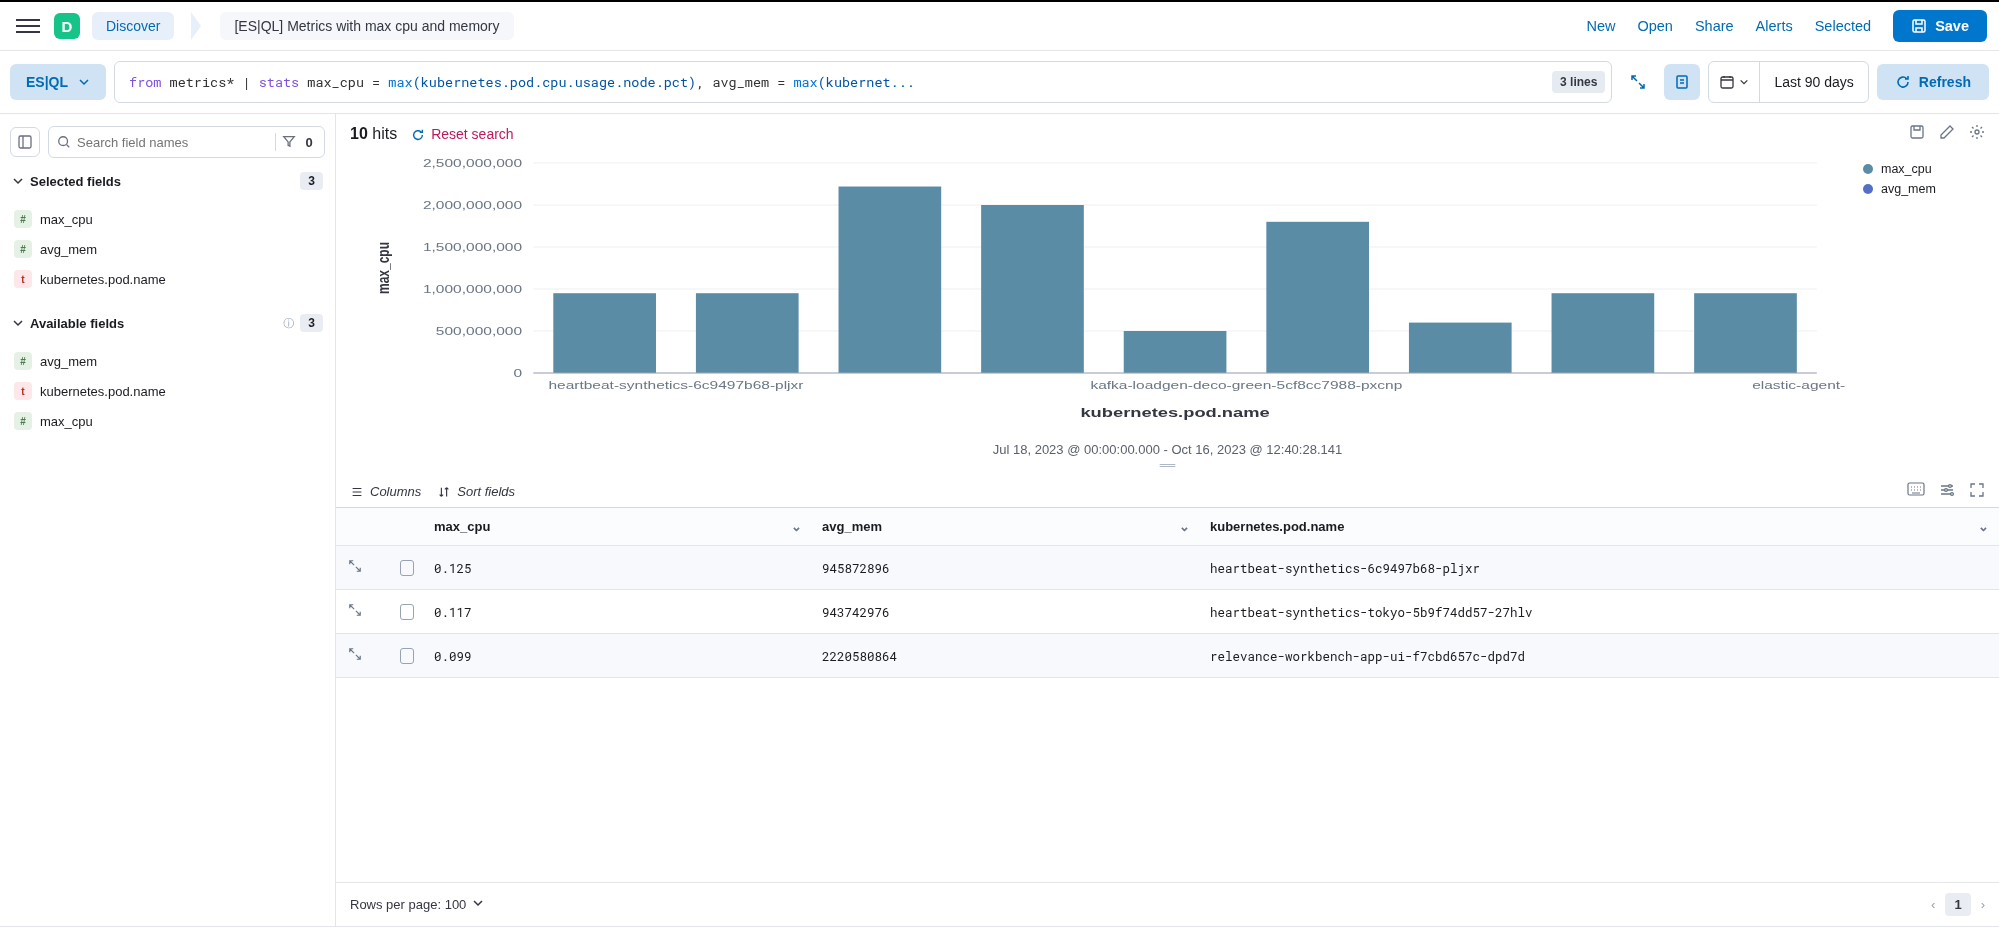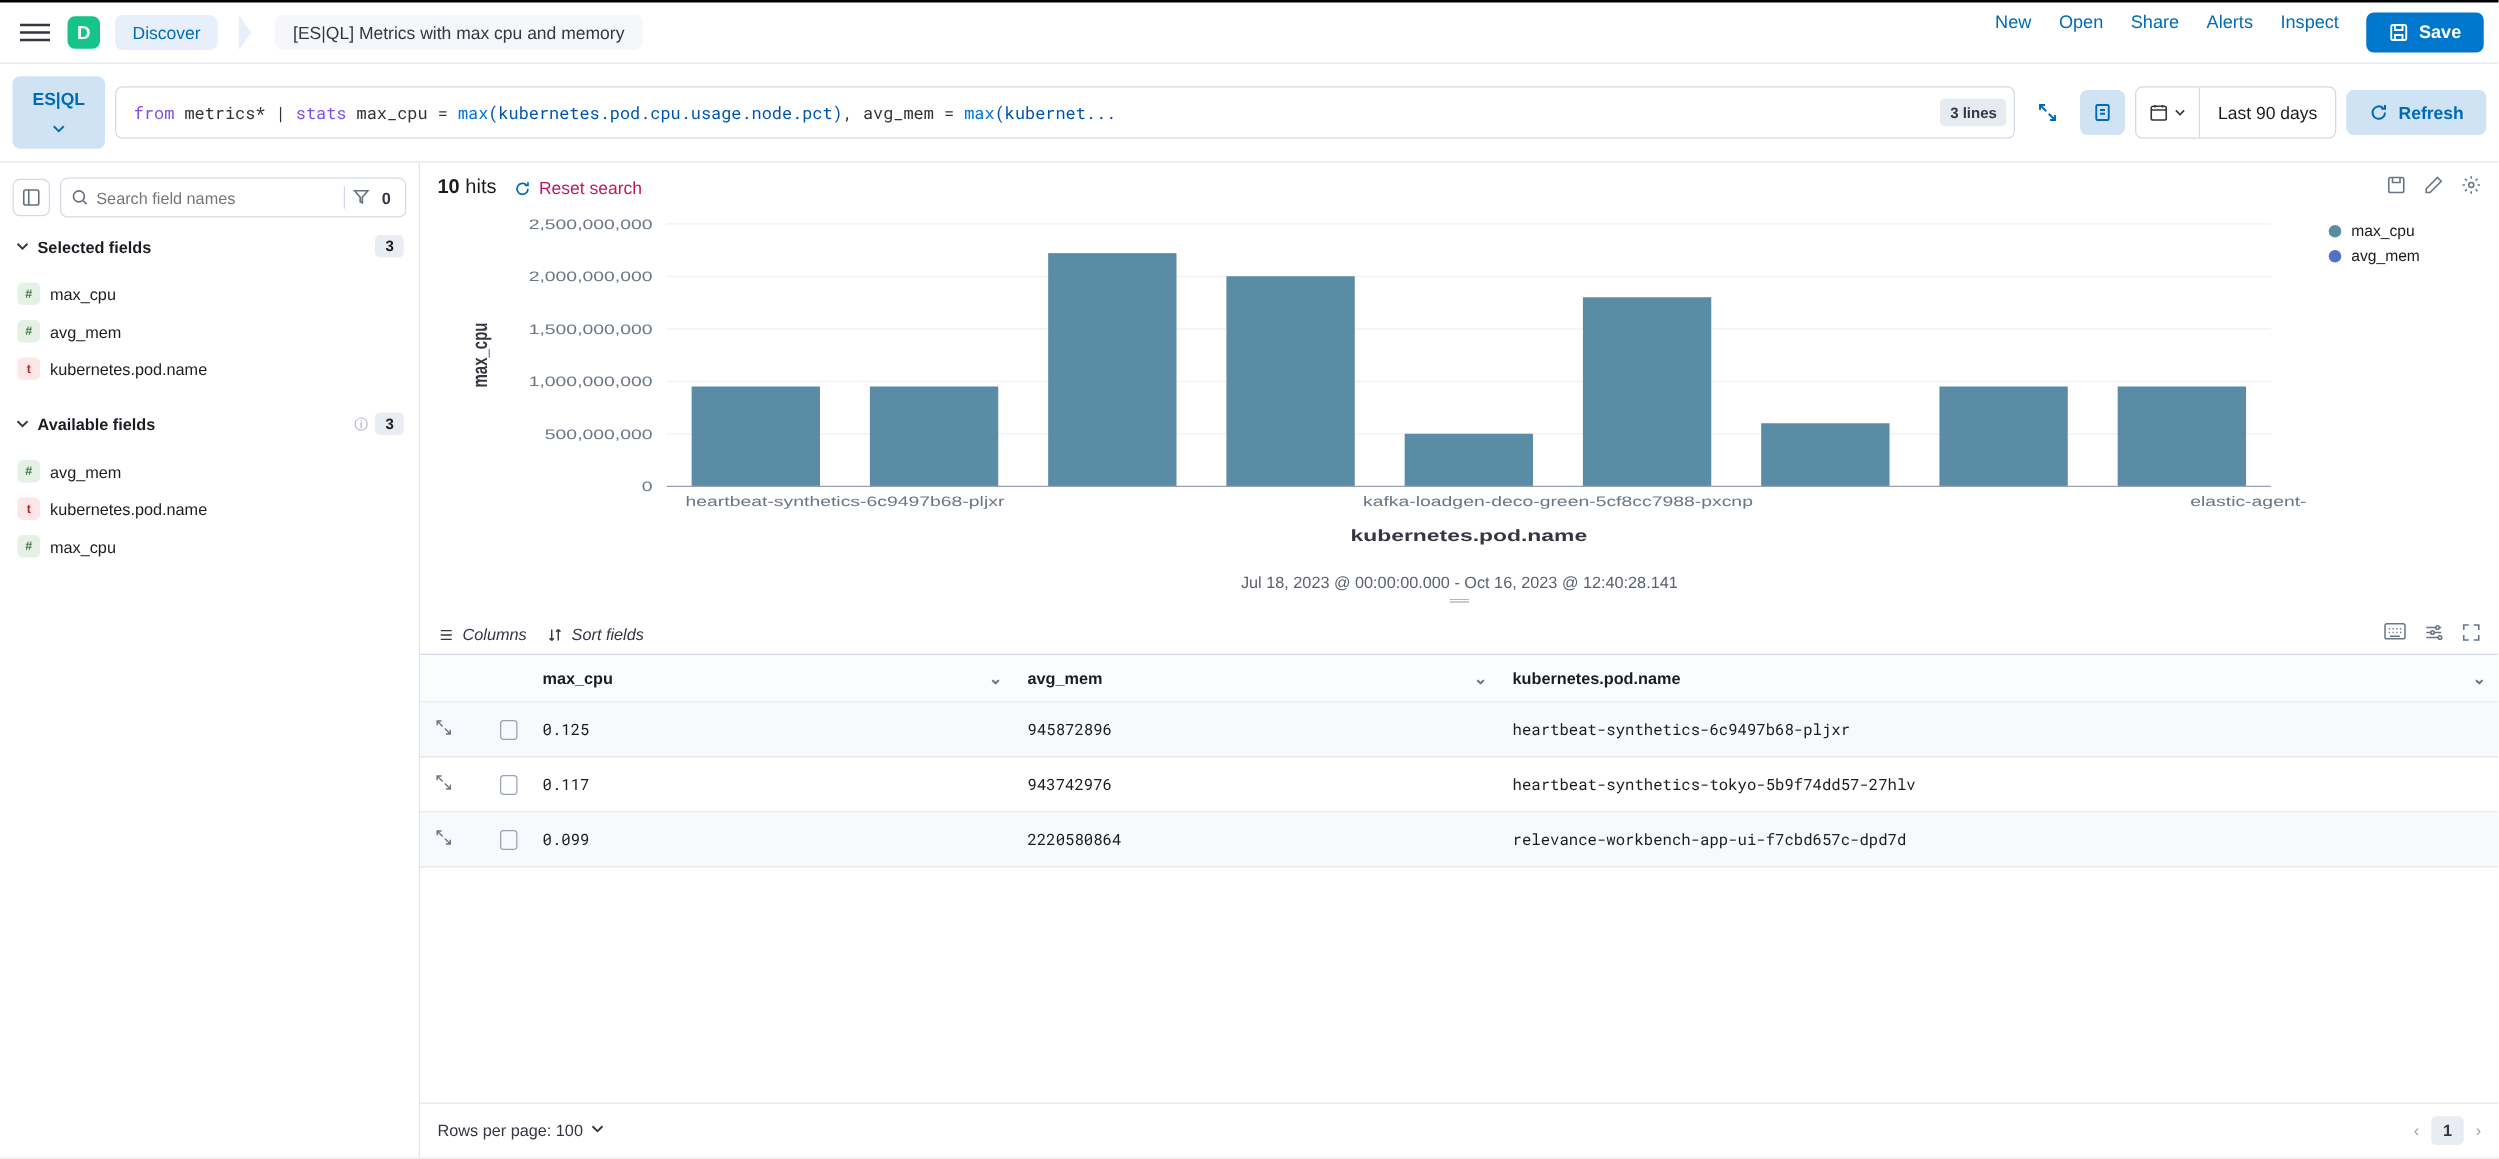--- a/index.html
+++ b/index.html
@@ -10,27 +10,27 @@
 .header { display: flex; align-items: center; padding: 8px 12px; border-bottom: 1px solid #e4e5e8; }
 .hamburger { width: 24px; height: 24px; display: flex; flex-direction: column; justify-content: center; gap: 4px; cursor: pointer; margin-right: 14px; margin-left: 4px;}
 .hamburger span { height: 2px; background: #343741; }
 .app-badge { width: 26px; height: 26px; background: #16c48a; color: #fff; border-radius: 6px; display: flex; align-items: center; justify-content: center; font-weight: bold; font-size: 15px; margin-right: 12px;}
 .breadcrumb { display: flex; align-items: center; gap: 17px; }
 .bc-item { padding: 6px 14px; border-radius: 6px; font-size: 14px; position: relative;}
 .bc-item.link { background: #e7f0fa; color: #006bb4; font-weight: 500;}
 .bc-arrow { width:0; height:0; border-top: 14px solid transparent; border-bottom:14px solid transparent; border-left: 10px solid #e7f0fa; margin-right: 2px;}
 .bc-item.text { background: #f5f7fa; color: #343741; }
 .header-spacer { flex: 1; }
-.header-actions { display: flex; gap: 22px; }
+.header-actions { display: flex; align-items: center; gap: 22px; }
 .header-link { color: #006bb4; font-size: 14.5px; cursor: pointer; font-weight:400;}
 .save-btn { background: #0077cc; color: #fff; padding: 8px 18px; border-radius: 6px; font-weight: 600; display: flex; align-items: center; gap: 8px; font-size: 14.5px; cursor: pointer;}
 
 
 .querybar { display: flex; align-items: center; padding: 10px 10px; gap: 8px; border-bottom: 1px solid #e4e5e8; }
-.lang-pill { background: #cfe3f5; color: #006bb4; padding: 10px 16px; border-radius: 6px; display: flex; align-items: center; gap: 10px; font-weight: 600; cursor:pointer; font-size:14px;flex-direction:column;}
+.lang-pill { background: #cfe3f5; color: #006bb4; padding: 10px 16px; border-radius: 6px; display: flex; align-items: center; gap: 10px; font-weight: 600; cursor:pointer; font-size:14px;}
 .query-box { flex: 1; border: 1px solid #d3dae6; border-radius: 6px; display: flex; align-items: center; padding: 0 6px 0 14px; height: 42px;}
 .query-text { flex: 1; font-family: "Roboto Mono", Menlo, monospace; font-size: 13.5px; white-space: nowrap; overflow: hidden; }
 .q-kw { color: #8250df; }
 .q-id { color: #333; }
 .q-fn { color: #0074d9; }
 .q-args { color: #0055aa; }
 .lines-badge { background: #e6ebf2; border-radius: 4px; padding: 4px 8px; font-size: 12px; font-weight: 600; color:#343741;margin-left:20px;}
 .icon-btn-sq { width: 36px; height: 36px; display: flex; align-items: center; justify-content: center; border-radius: 6px; cursor: pointer; color:#006bb4;}
 .icon-btn-sq.active { background: #cfe3f5; }
 .date-box { border: 1px solid #d3dae6; border-radius: 6px; display: flex; align-items: center; height: 42px;}
@@ -128,21 +128,21 @@
       <div class="bc-item link">Discover</div>
       <div class="bc-arrow"></div>
       <div class="bc-item text">[ES|QL] Metrics with max cpu and memory</div>
     </div>
     <div class="header-spacer"></div>
     <div class="header-actions">
       <span class="header-link">New</span>
       <span class="header-link">Open</span>
       <span class="header-link">Share</span>
       <span class="header-link">Alerts</span>
-      <span class="header-link">Inspect</span>
+      <span class="header-link">Selected</span>
       <div class="save-btn">
         <svg width="16" height="16" viewBox="0 0 16 16" fill="none" stroke="white" stroke-width="1.5">
             <rect x="2" y="2" width="12" height="12" rx="1.5"></rect>
             <path d="M5 2v4h6V2"></path>
             <path d="M5 14v-4h6v4"></path>
           </svg>
         <span>Save</span>
       </div>
     </div>
   </div>

